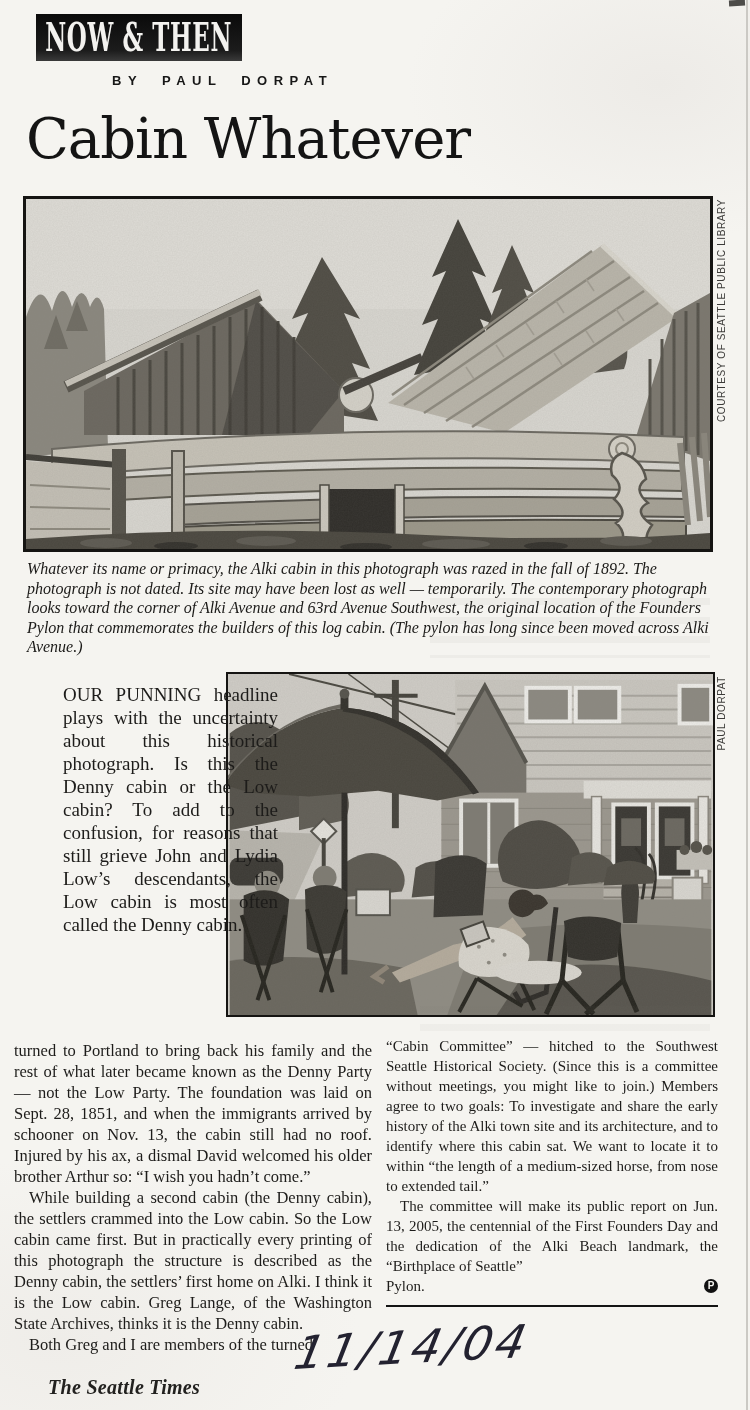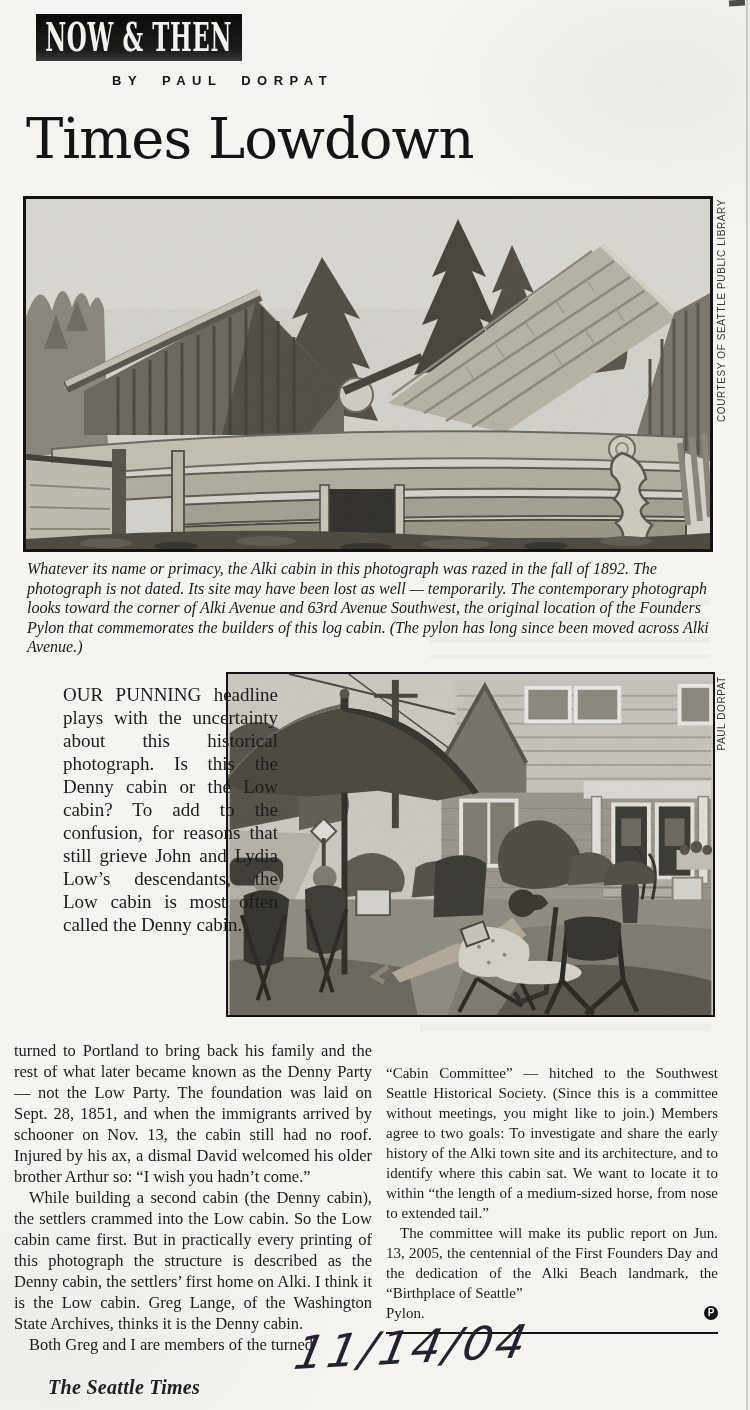--- a/index.html
+++ b/index.html
@@ -39,21 +39,21 @@
   .credit2{left:716px;top:676px;height:90px;}
   
   .caption{
     left:27px;top:559px;width:688px;font-style:italic;font-size:16px;line-height:19.5px;color:#1b1a18;
   }
   .bodycol p{margin:0;text-align:justify;}
   .col-narrow{left:15px;top:683px;width:215px;font-size:19px;line-height:23px;margin-left:48px;}
   .col-narrow p+p{text-indent:15px;}
   .col-wideleft{left:14px;top:1040px;width:358px;font-size:16.5px;line-height:21px;}
   .col-wideleft p+p{text-indent:15px;}
-  .col-right{left:386px;top:1036px;width:332px;font-size:15px;line-height:20px;margin-top:27px;}
+  .col-right{left:386px;top:1036px;width:332px;font-size:15px;line-height:20px;}
   .col-right p.indent{text-indent:14px;}
   .pyline{display:flex;align-items:center;justify-content:space-between;font-size:15px;line-height:20px;gap:12px;}
   .endmark{
     width:14px;height:14px;border-radius:50%;background:#121212;color:#f5f4f0;
     font-family:"Liberation Sans",sans-serif;font-weight:bold;font-size:10px;line-height:14px;text-align:center;
   }
   .bio-rule{height:2px;background:#141414;border:0;margin:9px 0 10px 0;}
   .bio{font-style:italic;font-size:16px;line-height:20px;text-align:left !important;}
   
   .paper-name{left:48px;top:1376px;font-weight:bold;font-style:italic;font-size:20px;color:#22211f;letter-spacing:.3px;}
@@ -73,21 +73,21 @@
     background:repeating-linear-gradient(180deg,rgba(110,108,100,.05) 0 7px,rgba(110,108,100,0) 7px 18px);
   }
 </style>
 </head>
 <body>
 
 <div class="abs logo-box">
   <span>NOW &amp; THEN</span>
 </div>
 <div class="abs byline">BY PAUL DORPAT</div>
-<div class="abs headline">Times Lowdown</div>
+<div class="abs headline">Cabin Whatever</div>
 
 <div class="abs photo1">
   <svg width="684" height="350" viewBox="0 0 684 350">
     <defs>
       <filter id="grain">
           <feTurbulence type="fractalNoise" baseFrequency="0.8" numOctaves="2" result="n"></feTurbulence>
         <feColorMatrix in="n" type="matrix" values="0 0 0 0 0.22  0 0 0 0 0.21  0 0 0 0 0.19  0 0 0 0.28 0"></feColorMatrix>
         </filter>
     </defs>
     <rect x="0" y="0" width="684" height="350" fill="#d8d6d0"></rect>

